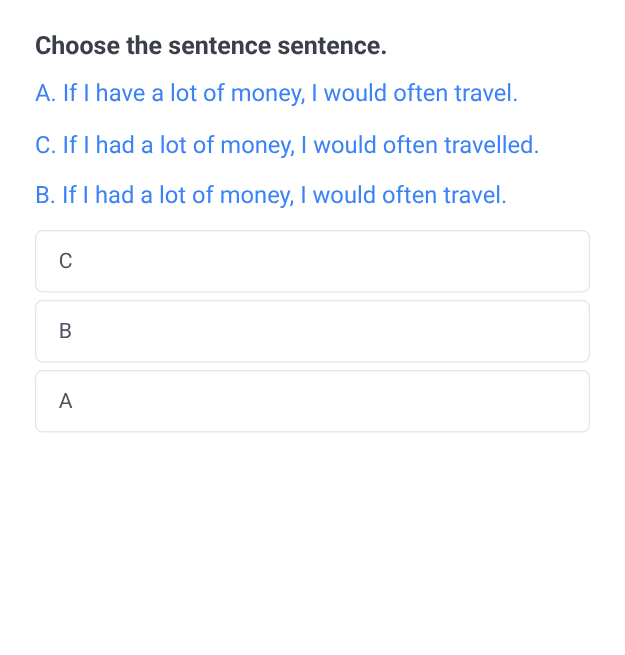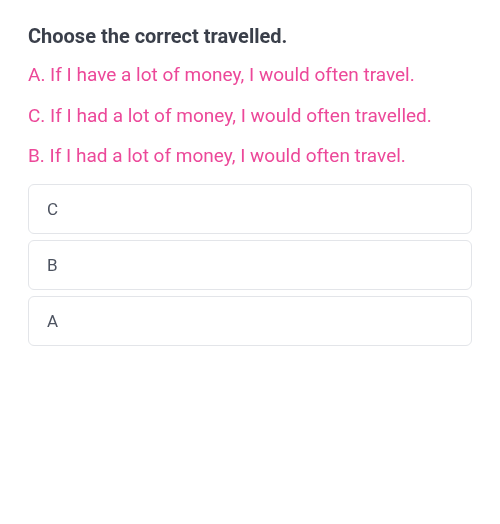--- a/index.html
+++ b/index.html
@@ -16,21 +16,21 @@
     }
     .question-title {
       font-size: 20px;
       font-weight: 700;
       color: #3a3f4a;
       margin-bottom: 14px;
     }
     .option-text {
       font-size: 19px;
       font-weight: 400;
-      color: #ec4899;
+      color: #3b82f6;
       line-height: 1.4;
       margin-bottom: 14px;
     }
     .answer-options {
       margin-top: 10px;
     }
     .answer-button {
       display: block;
       width: 100%;
       background: #ffffff;
@@ -42,21 +42,21 @@
       text-align: left;
       cursor: pointer;
       margin-bottom: 6px;
       font-family: inherit;
     }
   </style>
 </head>
 <body>
 
 <div class="question-container">
-  <h2 class="question-title">Choose the correct travelled.</h2>
+  <h2 class="question-title">Choose the sentence sentence.</h2>
   <p class="option-text">A. If I have a lot of money, I would often travel.</p>
   <p class="option-text">C. If I had a lot of money, I would often travelled.</p>
   <p class="option-text">B. If I had a lot of money, I would often travel.</p>
 </div>
 
 <div class="answer-options">
   <button class="answer-button">C</button>
   <button class="answer-button">B</button>
   <button class="answer-button">A</button>
 </div>

